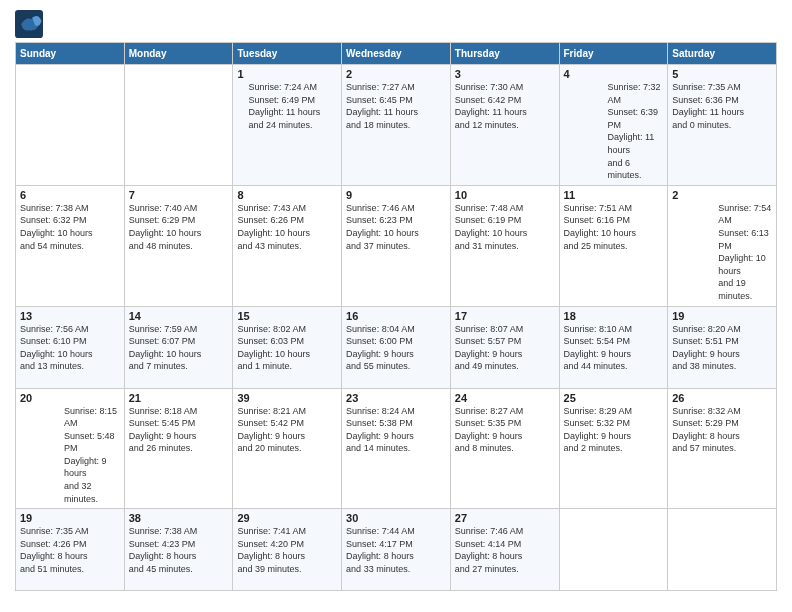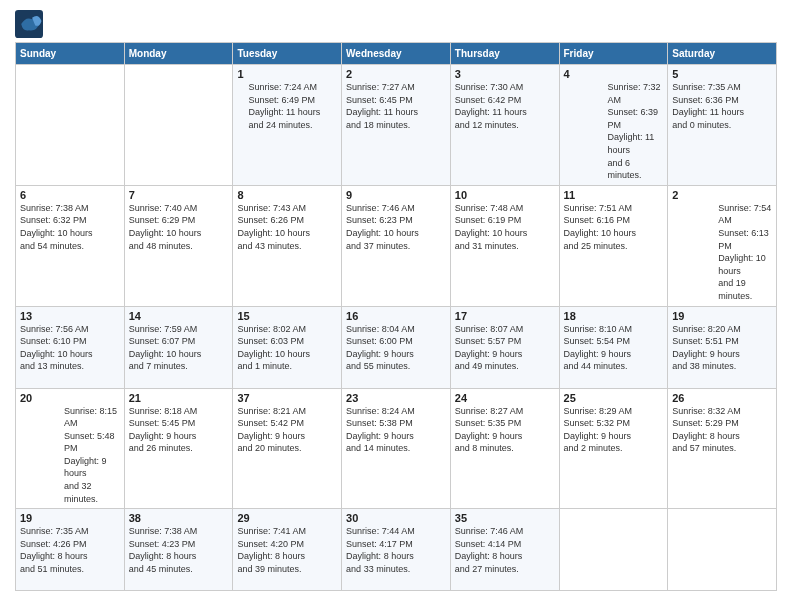--- a/index.html
+++ b/index.html
@@ -276,21 +276,21 @@
 and 32 minutes.</div>
           </td>
           <td>
             <div class="day-number">21</div>
             <div class="day-info" style="white-space: pre-line;">Sunrise: 8:18 AM
 Sunset: 5:45 PM
 Daylight: 9 hours
 and 26 minutes.</div>
           </td>
           <td>
-            <div class="day-number">37</div>
+            <div class="day-number">39</div>
             <div class="day-info" style="white-space: pre-line;">Sunrise: 8:21 AM
 Sunset: 5:42 PM
 Daylight: 9 hours
 and 20 minutes.</div>
           </td>
           <td>
             <div class="day-number">23</div>
             <div class="day-info" style="white-space: pre-line;">Sunrise: 8:24 AM
 Sunset: 5:38 PM
 Daylight: 9 hours
@@ -341,21 +341,21 @@
 and 39 minutes.</div>
           </td>
           <td>
             <div class="day-number">30</div>
             <div class="day-info" style="white-space: pre-line;">Sunrise: 7:44 AM
 Sunset: 4:17 PM
 Daylight: 8 hours
 and 33 minutes.</div>
           </td>
           <td>
-            <div class="day-number">35</div>
+            <div class="day-number">27</div>
             <div class="day-info" style="white-space: pre-line;">Sunrise: 7:46 AM
 Sunset: 4:14 PM
 Daylight: 8 hours
 and 27 minutes.</div>
           </td>
           <td class="empty-cell"></td>
           <td class="empty-cell"></td>
         </tr>
       </tbody>
   </table>

